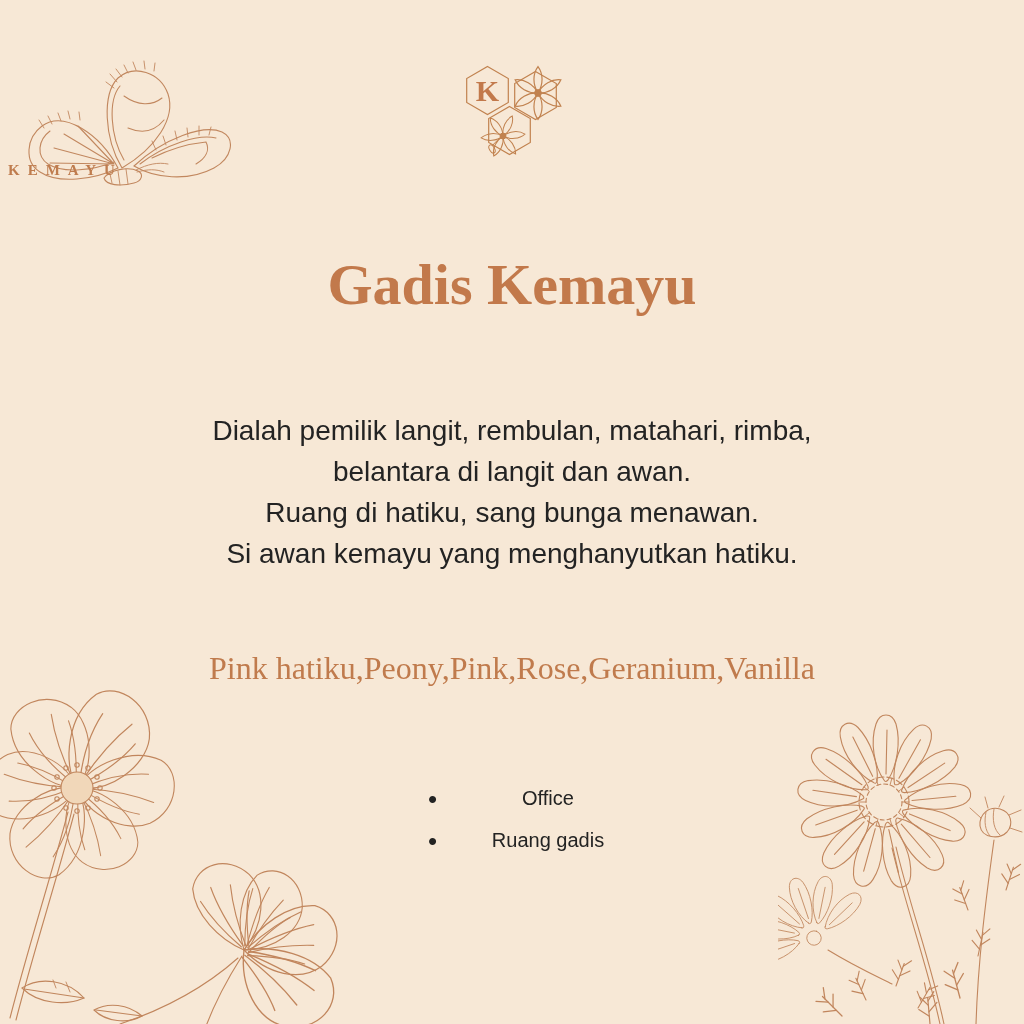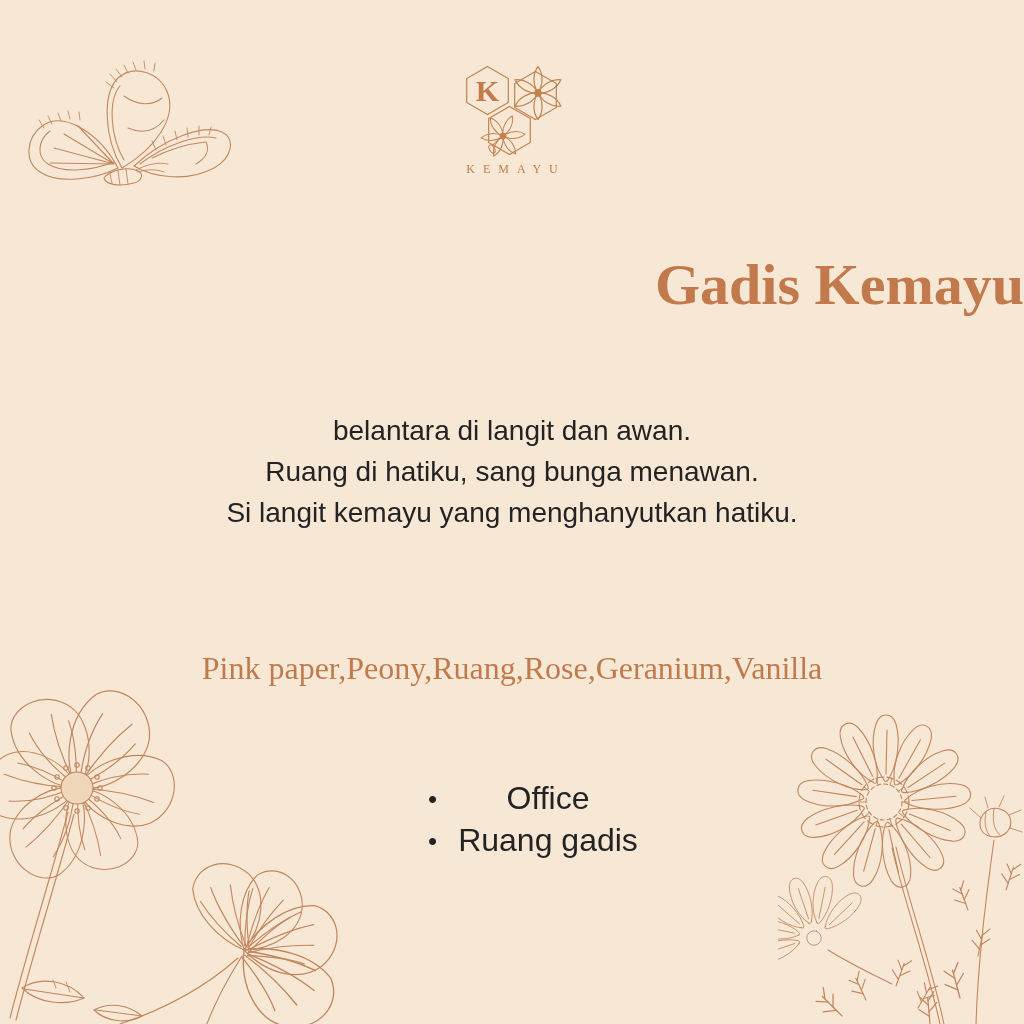--- a/index.html
+++ b/index.html
@@ -8,47 +8,47 @@
     background:#f7e8d6;overflow:hidden;
     font-family:"Liberation Sans",sans-serif;color:#232323;
   }
   svg{position:absolute;display:block;}
   .deco{pointer-events:none;}
   .butterfly{left:6px;top:36px;}
   .logo-emblem{left:452px;top:55px;}
   .poppy{left:-8px;top:648px;}
   .cosmos{left:778px;top:698px;}
   .brand{
-    position:absolute;top:162px;left:0;width:100%;text-align:center;
+    position:absolute;top:162px;left:0;width:100%;
     font-family:"Liberation Serif","DejaVu Serif",serif;
-    font-size:12px;font-weight:400;letter-spacing:8px;text-indent:8px;
+    font-size:15px;font-weight:700;letter-spacing:8px;text-indent:8px;
     color:#bf7c4e;
   }
   .title{
-    position:absolute;top:250px;left:0;width:100%;margin:0;text-align:right;
+    position:absolute;top:250px;left:0;width:100%;margin:0;text-align:center;
     font-family:"Liberation Serif","DejaVu Serif",serif;
     font-weight:700;font-size:58px;line-height:70px;color:#c2794b;
   }
   .poem{
     position:absolute;top:410px;left:0;width:100%;text-align:center;
     font-size:28px;line-height:41px;color:#232323;
   }
   .notes{
     position:absolute;top:648px;left:0;width:100%;text-align:center;
     font-family:"Liberation Serif","DejaVu Serif",serif;
     font-size:32px;line-height:40px;color:#c07b4d;
   }
   .list{position:absolute;top:781px;left:398px;width:300px;}
   .list-row{position:relative;height:42px;}
   .bullet{
     position:absolute;left:30px;top:1px;font-size:26px;line-height:34px;color:#232323;
   }
   .label{
     display:block;width:100%;text-align:center;
-    font-size:32px;line-height:34px;color:#232323;
+    font-size:20px;line-height:34px;color:#232323;
   }
 </style>
 </head>
 <body>
 
 <div class="canvas">
 
   <svg class="deco butterfly" width="230" height="170" viewBox="0 0 230 170">
     <g fill="none" stroke="#bc7d52" stroke-width="1.1" stroke-linecap="round" opacity="0.9">
 
@@ -104,26 +104,27 @@
       <ellipse cx="40" cy="94" rx="2.5" ry="4.5" transform="rotate(-30 40 94)"></ellipse>
       <path d="M41,90 C44,86 47,84 50,82"></path>
     </g>
   </svg>
 
   <div class="brand">KEMAYU</div>
 
   <h1 class="title">Gadis Kemayu</h1>
 
   <div class="poem">
+    <div>Dialah pemilik langit, rembulan, matahari, rimba,</div>
     <div>belantara di langit dan awan.</div>
     <div>Ruang di hatiku, sang bunga menawan.</div>
-    <div>Si langit kemayu yang menghanyutkan hatiku.</div>
+    <div>Si awan kemayu yang menghanyutkan hatiku.</div>
   </div>
 
-  <div class="notes">Pink paper,Peony,Ruang,Rose,Geranium,Vanilla</div>
+  <div class="notes">Pink hatiku,Peony,Pink,Rose,Geranium,Vanilla</div>
 
   <div class="list">
     <div class="list-row">
       <span class="bullet">•</span>
       <span class="label">Office</span>
     </div>
     <div class="list-row">
       <span class="bullet">•</span>
       <span class="label">Ruang gadis</span>
     </div>

